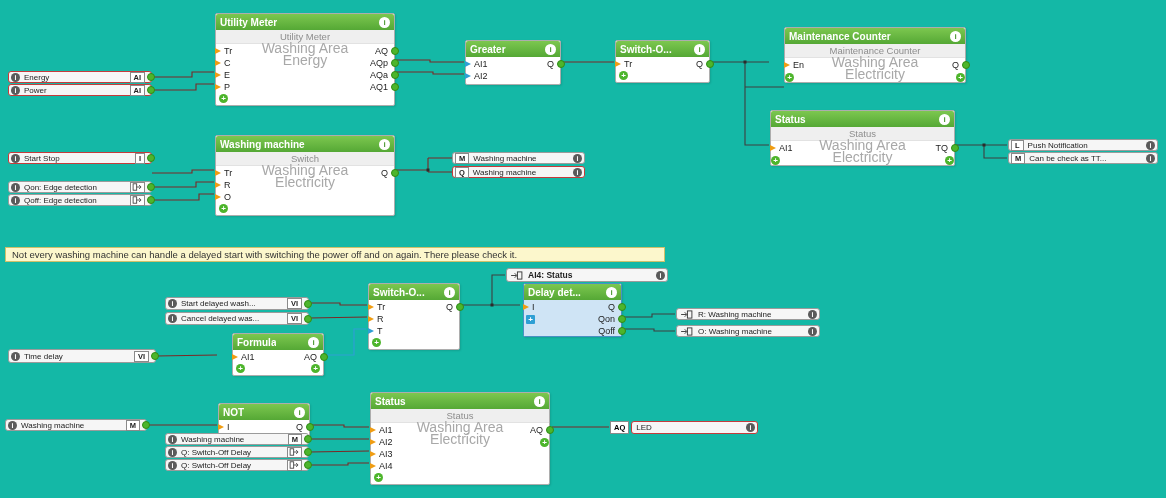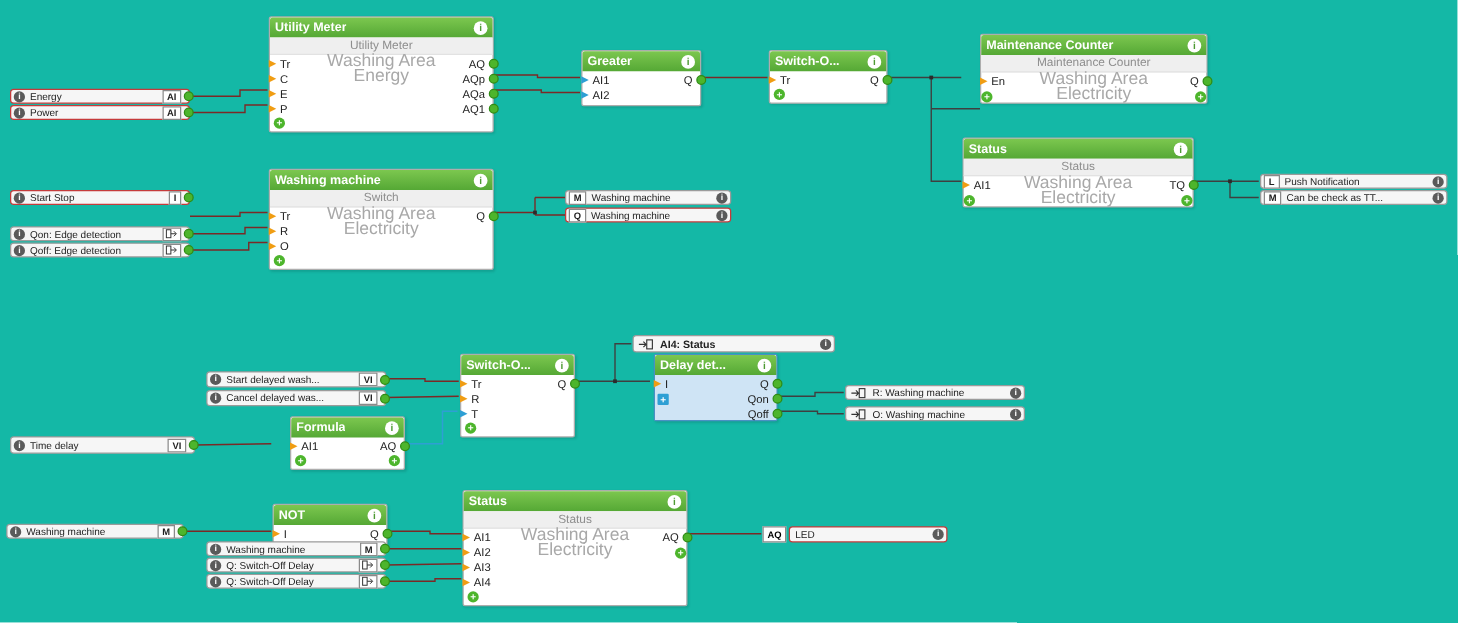--- a/index.html
+++ b/index.html
@@ -429,20 +429,23 @@
       <span class="pleft">
           <i class="tri"></i>
           <span class="plab">AI4</span>
         </span>
     </div>
     <div class="plusrow">
         <span class="plus">+</span>
       </div>
   </div>
 
+  <div class="note" style="left:5px;top:247px;width:660px;height:15px">
+    <span>Not every washing machine can handle a delayed start with switching the power off and on again. There please check it.</span>
+  </div>
 
   <div class="pill red" style="left:8px;top:71px;width:144px">
     <span class="pinfo">i</span>
     <span class="ptext">Energy</span>
     <span class="ptag">AI</span>
     <span class="pdot"></span>
   </div>
   <div class="pill red" style="left:8px;top:84px;width:144px">
     <span class="pinfo">i</span>
     <span class="ptext">Power</span>

